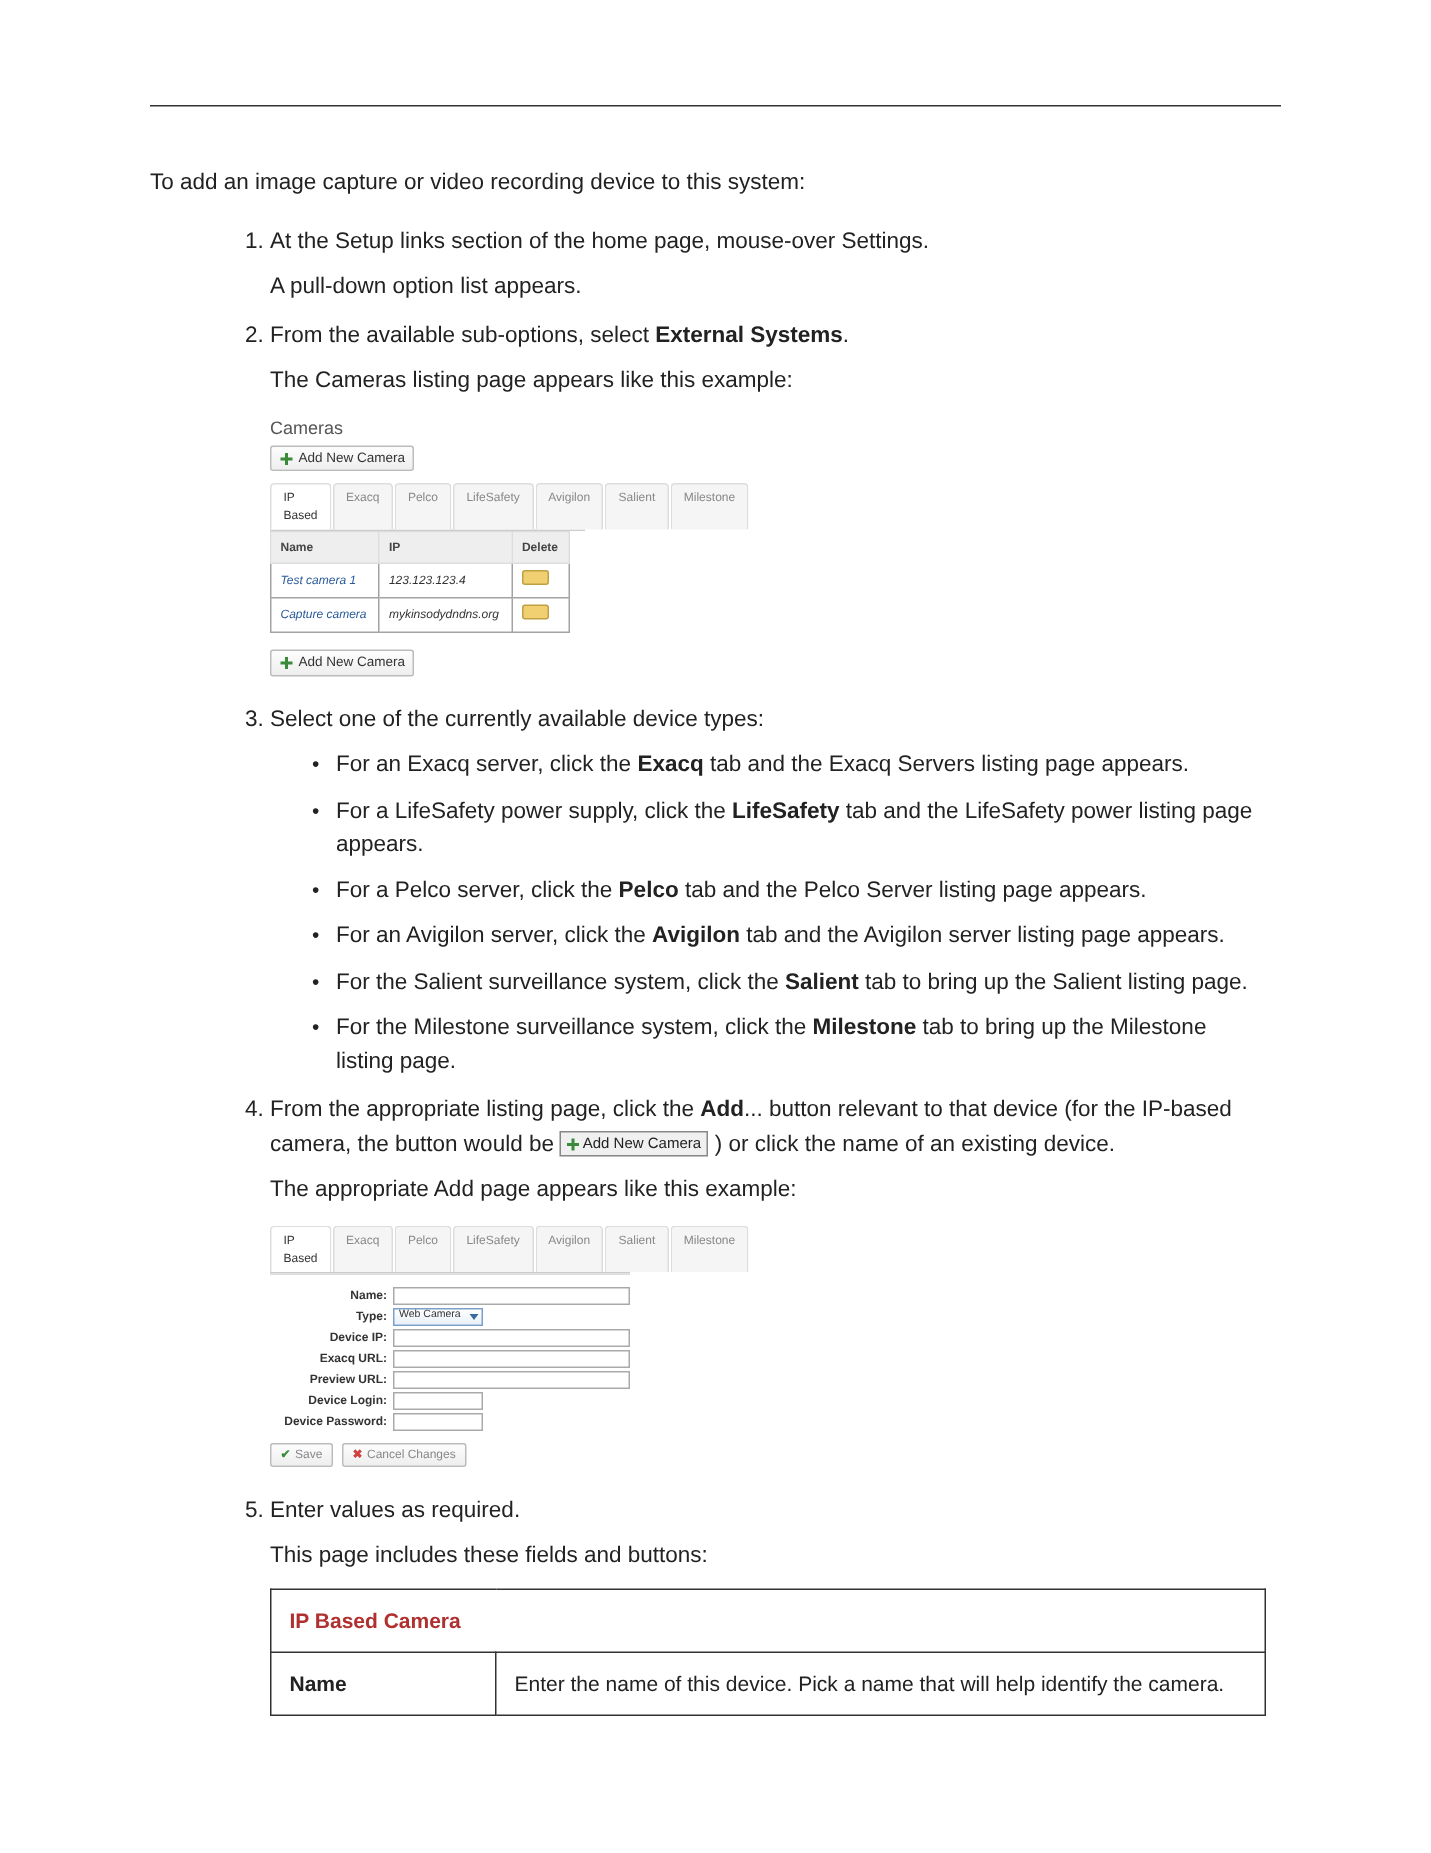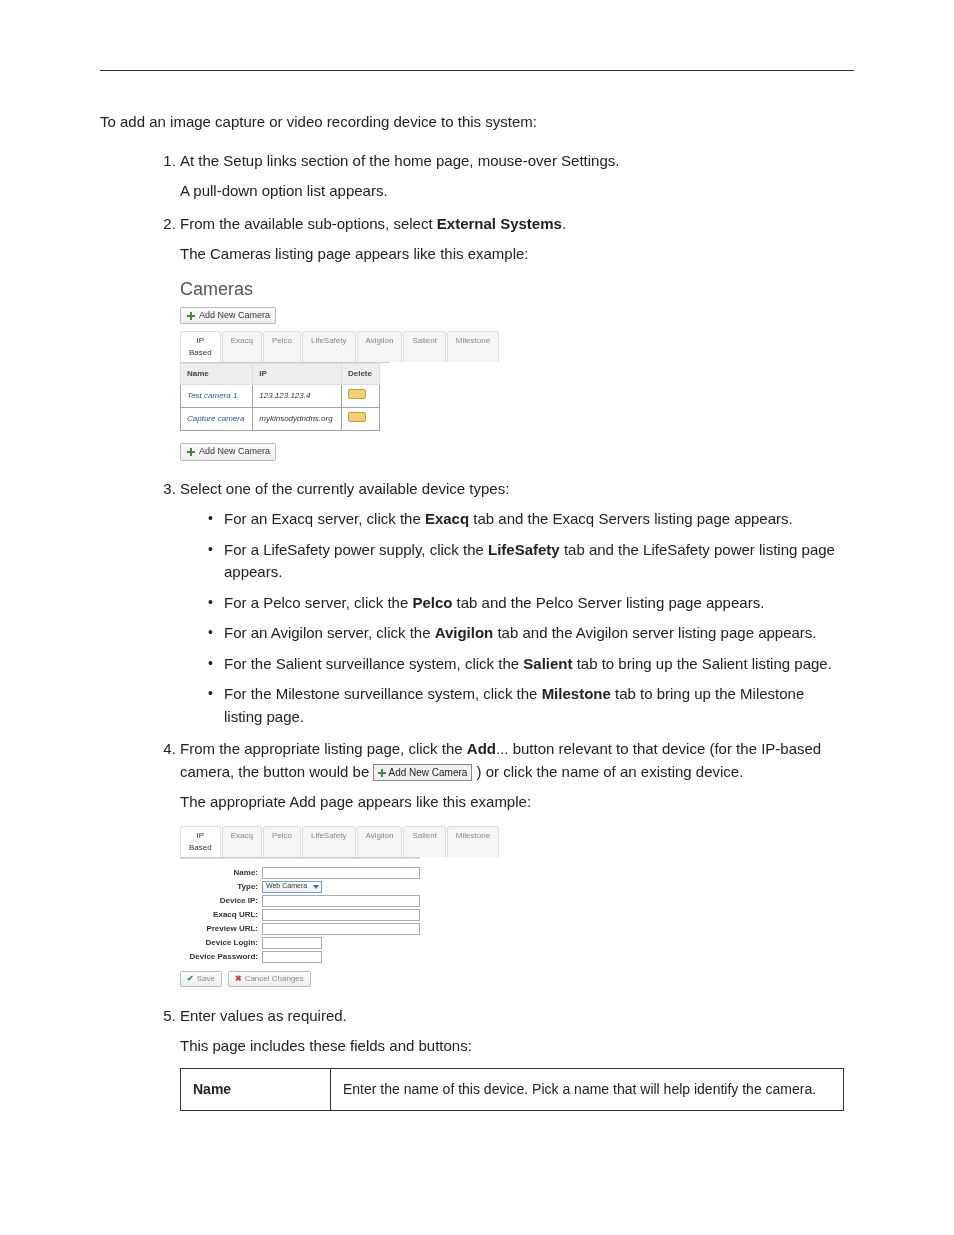--- a/index.html
+++ b/index.html
@@ -16,29 +16,29 @@
     .hr-top { border-top: 1px solid #333; margin-bottom: 40px; }
     .intro { margin-bottom: 16px; }
     ol.main { list-style: decimal; padding-left: 80px; }
     ol.main > li { margin-bottom: 10px; padding-right: 10px; }
     ol.main > li > p { margin-bottom: 10px; margin-top: 8px; margin-left: 0; }
     ul.sub { list-style: none; padding-left: 28px; margin: 8px 0; }
     ul.sub > li { position: relative; padding-left: 16px; margin-bottom: 8px; }
     ul.sub > li:before { content: "•"; position: absolute; left: 0; top: 0; font-size: 14px; }
     .bold { font-weight: bold; }
     .fig1 { margin: 10px 0 14px 0; width: 210px; }
-    .fig1-title { font-family: Arial; font-size: 18px; color: #555; margin-bottom: 2px; }
+    .fig1-title { font-family: Arial; font-size: 12px; color: #555; margin-bottom: 2px; }
     .add-cam-btn { display: inline-flex; align-items: center; gap: 3px; border: 1px solid #bbb; background: linear-gradient(#fdfdfd,#eee); padding: 1px 5px; font-size: 9px; color: #333; border-radius: 2px; }
     .plus-icon { width: 10px; height: 10px; display: inline-block; position: relative; }
     .plus-icon:before, .plus-icon:after { content:""; position:absolute; background:#3a8a3a; }
     .plus-icon:before { left:4px; top:1px; width:2px; height:8px; }
     .plus-icon:after { left:1px; top:4px; width:8px; height:2px; }
     .plus-red:before, .plus-red:after { background:#3a8a3a; }
     .tabs1 { display:flex; gap:0; border-bottom:1px solid #ccc; margin-top:4px; font-size:8px; color:#888; }
-    .tabs1 span { padding: 3px 8px; border:1px solid #ddd; border-bottom:none; background:#f5f5f5; border-radius: 3px 3px 0 0; margin-right:1px;text-align:center; }
+    .tabs1 span { padding: 3px 8px; border:1px solid #ddd; border-bottom:none; background:#f5f5f5; border-radius: 3px 3px 0 0; margin-right:1px; }
     .tabs1 span.active { background:#fff; color:#333; }
     .tbl1 { width: 200px; border-collapse: collapse; font-size: 8px; }
     .tbl1 th { background:#eee; border:1px solid #ddd; padding:4px 6px; text-align:left; font-weight:bold; color:#444; }
     .tbl1 td { border:1px solid #a3a3a3; padding:4px 6px; color:#2a5a9a;font-style:italic; }
     .tbl1 td.ip { color:#333; }
     .trash { display:inline-block; width:18px; height:10px; background:#f0d070; border:1px solid #c0a040; border-radius:2px; }
     .fig2 { margin: 12px 0 18px 0; width: 240px; }
     .fig2 .tabs1 { font-size: 8px; }
     .form2 { border-top:1px solid #ddd; padding-top:6px; font-size:8px; color:#333; }
     .form2-row { display:flex; align-items:flex-end; margin:2px 0; gap:4px; }
@@ -187,20 +187,23 @@
           <span>Cancel Changes</span>
         </span>
       </div>
     </div>
   </li>
   <li>
     <span>Enter values as required.</span>
     <p>This page includes these fields and buttons:</p>
     <table class="desc-table">
       <tbody>
+          <tr>
+        <th colspan="2">IP Based Camera</th>
+      </tr>
       <tr>
         <td class="label">Name</td>
         <td>Enter the name of this device. Pick a name that will help identify the camera.</td>
       </tr>
     </tbody>
       </table>
   </li>
 </ol>
 
 </body></html>

